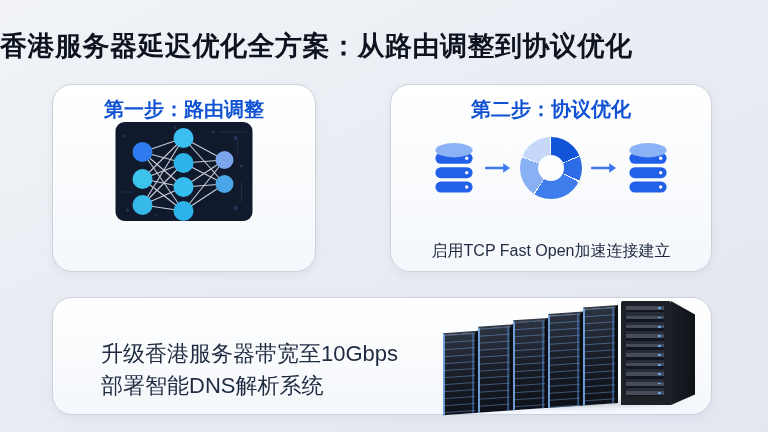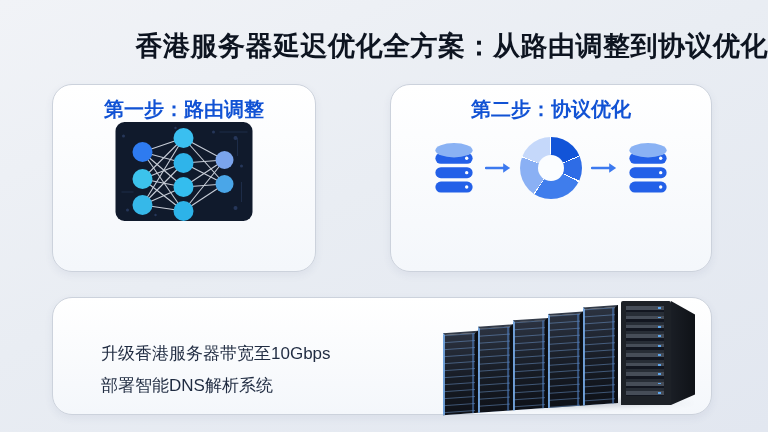--- a/index.html
+++ b/index.html
@@ -3,21 +3,21 @@
 <meta charset="utf-8">
 <style>
   * { margin:0; padding:0; box-sizing:border-box; }
   html,body { background:#dfe3ea; }
   .page {
     position:relative; width:768px; height:432px; overflow:hidden;
     background: linear-gradient(155deg, #f1f3f7 0%, #e9edf3 45%, #e2e7f0 100%);
     font-family:"Liberation Sans", sans-serif;
   }
   .page-title {
-    position:absolute; top:28px; left:0; width:100%; text-align:right;
+    position:absolute; top:28px; left:0; width:100%; text-align:left;
     font-size:27px; font-weight:bold; color:#0d1420; letter-spacing:.5px;
   }
   .card {
     position:absolute; border-radius:20px;
     background: linear-gradient(180deg, #ffffff 0%, #f4f7fb 100%);
     border:1px solid #ccd2dc;
     box-shadow: 0 3px 8px rgba(50,70,110,.07);
   }
   .card-step1 { left:52px; top:84px; width:264px; height:188px; }
   .card-step2 { left:390px; top:84px; width:322px; height:188px; }
@@ -26,21 +26,21 @@
     margin-top:11px; text-align:center;
     font-size:20px; font-weight:bold; color:#1152d4;
   }
   .card-step3 .step-title { margin-top:7px; }
   .card-body {
     position:absolute; bottom:7px; left:0; width:100%; text-align:center;
     font-size:16px; line-height:26px; color:#1f2b41; font-weight:500;
   }
   .card-step3 .card-body {
     bottom:auto; top:40px; left:48px; width:320px; text-align:left;
-    font-size:17px; line-height:32px;
+    font-size:22px; line-height:32px;
   }
   
   .net-box {
     position:absolute; top:37px; left:50%; transform:translateX(-50%);
     width:137px; height:99px; border-radius:9px; background:#101a2c; overflow:hidden;
   }
   
   .icon-row {
     position:absolute; top:52px; left:0; right:0;
     display:flex; justify-content:center; align-items:center; gap:9px;
@@ -193,21 +193,21 @@
         <rect x="4" y="31" width="44" height="13" rx="6.5" fill="#2360e8"></rect>
         <rect x="4" y="48" width="44" height="13" rx="6.5" fill="#2360e8"></rect>
         <circle cx="41" cy="20.5" r="2" fill="#ffffff"></circle>
         <circle cx="41" cy="37.5" r="2" fill="#ffffff"></circle>
         <circle cx="41" cy="54.5" r="2" fill="#ffffff"></circle>
         <ellipse cx="26" cy="11" rx="22" ry="8.5" fill="#8ab2f4"></ellipse>
       </svg>
     </div>
 
     <div class="card-body" style="color: rgb(31, 43, 65);">
-      <br>
+      <span>启用TCP Fast Open加速连接建立</span><br>
     </div>
   </section>
 
   <section class="card card-step3">
 
     <div class="card-body" style="color: rgb(31, 43, 65);">
       <span>升级香港服务器带宽至10Gbps</span><br>
       <span>部署智能DNS解析系统</span>
     </div>
 

